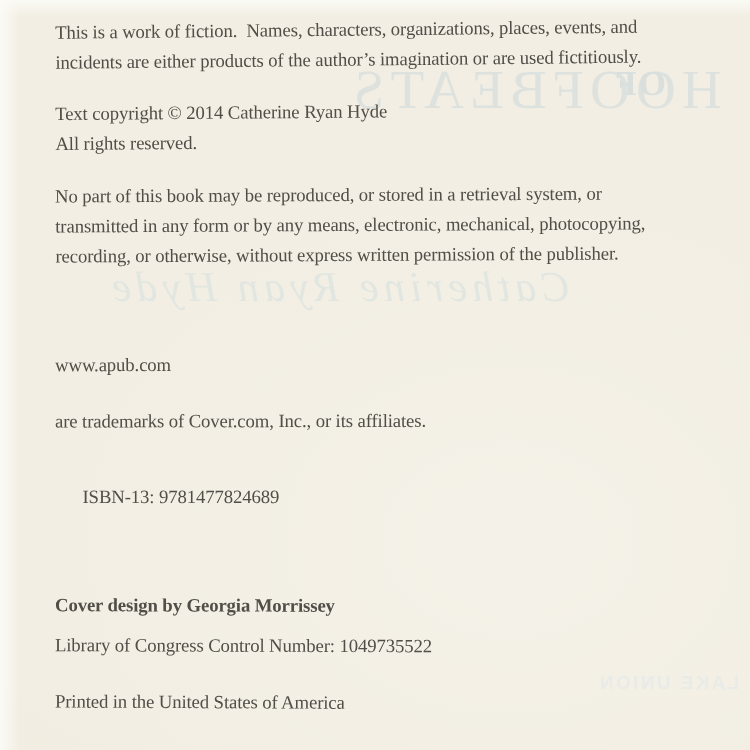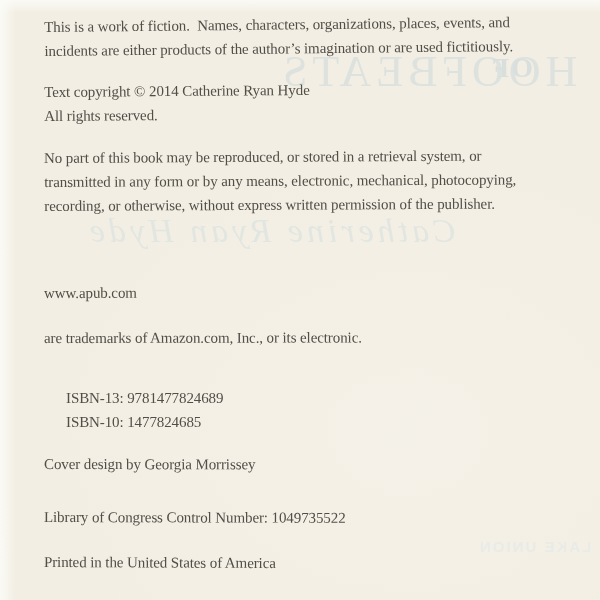--- a/index.html
+++ b/index.html
@@ -71,21 +71,21 @@
     z-index: 2;
   }
   .line { white-space: pre; }
   #p-disclaimer  { top: 15px;  transform: rotate(-0.6deg);  }
   #p-copyright   { top: 80px;  transform: rotate(-0.45deg); }
   #p-rights      { top: 146px; transform: rotate(-0.3deg);  }
   #p-publisher   { top: 235px; transform: rotate(-0.2deg);  }
   #p-website     { top: 281px; transform: rotate(-0.15deg); }
   #p-trademarks  { top: 326px; transform: rotate(-0.1deg);  }
   #p-isbn        { top: 386px; transform: rotate(0deg); margin-left: 22px;     }
-  #p-coverdesign { top: 452px; transform: rotate(0.1deg);   }
+  #p-coverdesign { top: 473px; transform: rotate(0.1deg); font-weight: bold;   }
   #p-lccn        { top: 505px; transform: rotate(0.15deg);  }
   #p-printed     { top: 550px; transform: rotate(0.25deg);  }
 </style>
 </head>
 <body>
 
 <div id="screenshot">
 
   <div class="page-photo"></div>
 
@@ -109,26 +109,25 @@
     <div class="line">transmitted in any form or by any means, electronic, mechanical, photocopying,</div>
     <div class="line">recording, or otherwise, without express written permission of the publisher.</div>
   </div>
 
 
   <div class="para" id="p-website">
     <div class="line">www.apub.com</div>
   </div>
 
   <div class="para" id="p-trademarks">
-    <div class="line">are trademarks of Amazon.com, Inc., or its electronic.</div>
+    <div class="line">are trademarks of Cover.com, Inc., or its affiliates.</div>
   </div>
 
   <div class="para" id="p-isbn">
     <div class="line">ISBN-13: 9781477824689</div>
-    <div class="line">ISBN-10: 1477824685</div>
   </div>
 
   <div class="para" id="p-coverdesign">
     <div class="line">Cover design by Georgia Morrissey</div>
   </div>
 
   <div class="para" id="p-lccn">
     <div class="line">Library of Congress Control Number: 1049735522</div>
   </div>
 

